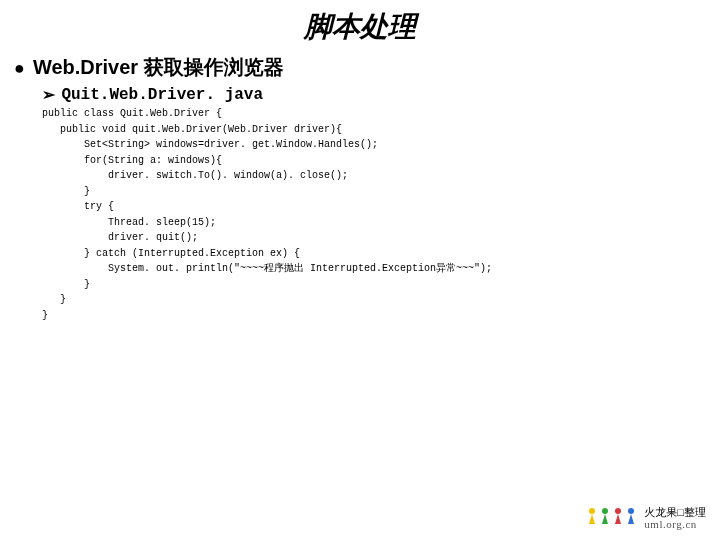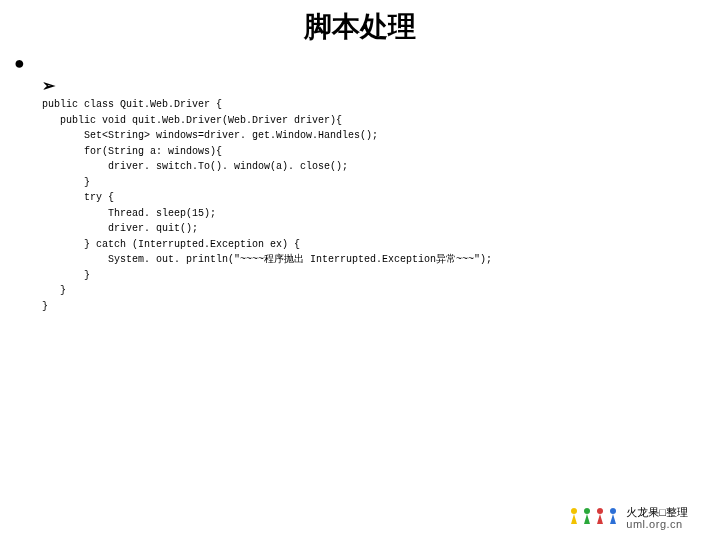--- a/index.html
+++ b/index.html
@@ -12,20 +12,21 @@
     position: relative;
     overflow: hidden;
   }
   .title {
     text-align: center;
     font-size: 28px;
     font-weight: bold;
     margin-top: 8px;
     color: #000;
     font-family: "SimHei", "黑体", sans-serif;
+    font-style: italic;
   }
   .content {
     margin: 8px 14px 0 14px;
   }
   .bullet-row {
     display: flex;
     align-items: center;
     font-size: 20px;
     font-weight: bold;
     color: #000;
@@ -53,27 +54,27 @@
     margin-left: 28px;
     margin-top: 2px;
     font-family: "Courier New", "SimSun", monospace;
     font-size: 10px;
     line-height: 1.55;
     white-space: pre;
     color: #000;
   }
   .footer {
     position: absolute;
-    right: 32px;
+    right: 14px;
     bottom: 10px;
     display: flex;
     align-items: center;
     font-size: 11px;
     color: #000;
-    font-family: Liberation Sans, sans-serif;
+    font-family: Liberation Serif, serif;
   }
   .footer .logo {
     display: flex;
     align-items: flex-end;
     margin-right: 6px;
   }
   .footer .figure {
     display: inline-block;
     position: relative;
     width: 12px;
@@ -107,24 +108,26 @@
 </style>
 </head>
 <body>
 
 <div class="title">脚本处理</div>
 
 <div class="content">
 
   <div class="bullet-row">
     <span class="sym">●</span>
+    <span>Web.Driver 获取操作浏览器</span>
   </div>
 
   <div class="sub-row">
     <span class="sym">➢</span>
+    <span>Quit.Web.Driver. java</span>
   </div>
 
   <div class="code-block">public class Quit.Web.Driver {
    public void quit.Web.Driver(Web.Driver driver){
        Set&lt;String&gt; windows=driver. get.Window.Handles();
        for(String a: windows){
            driver. switch.To(). window(a). close();
        }
        try {
            Thread. sleep(15);

